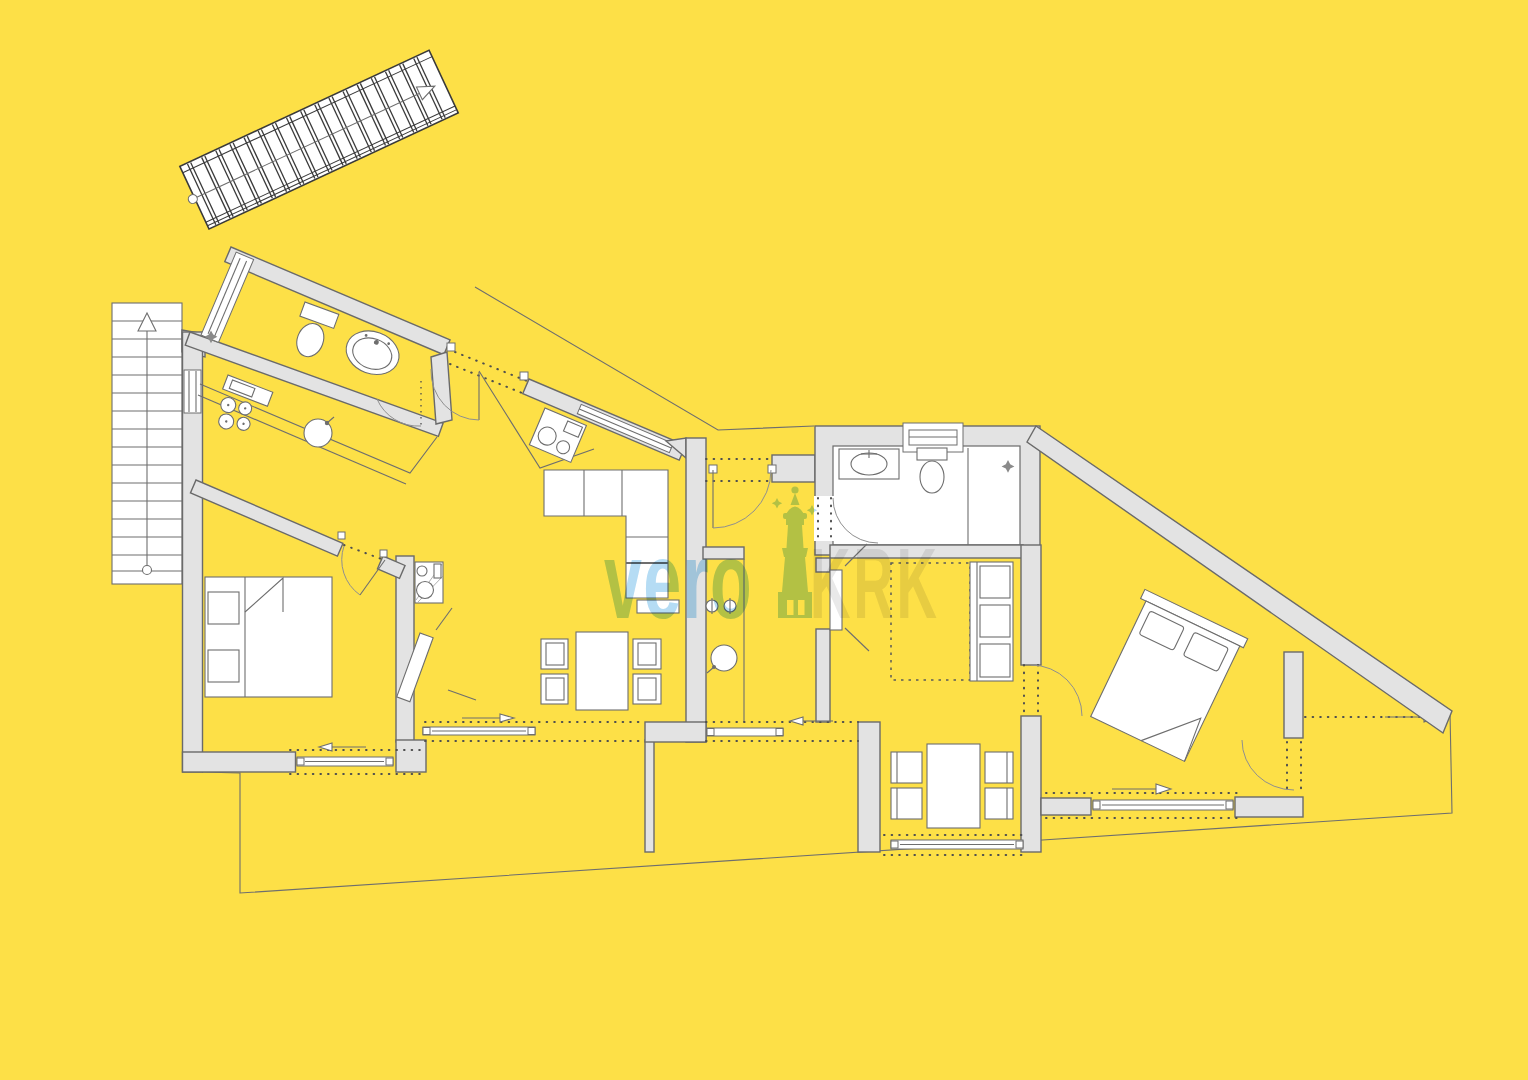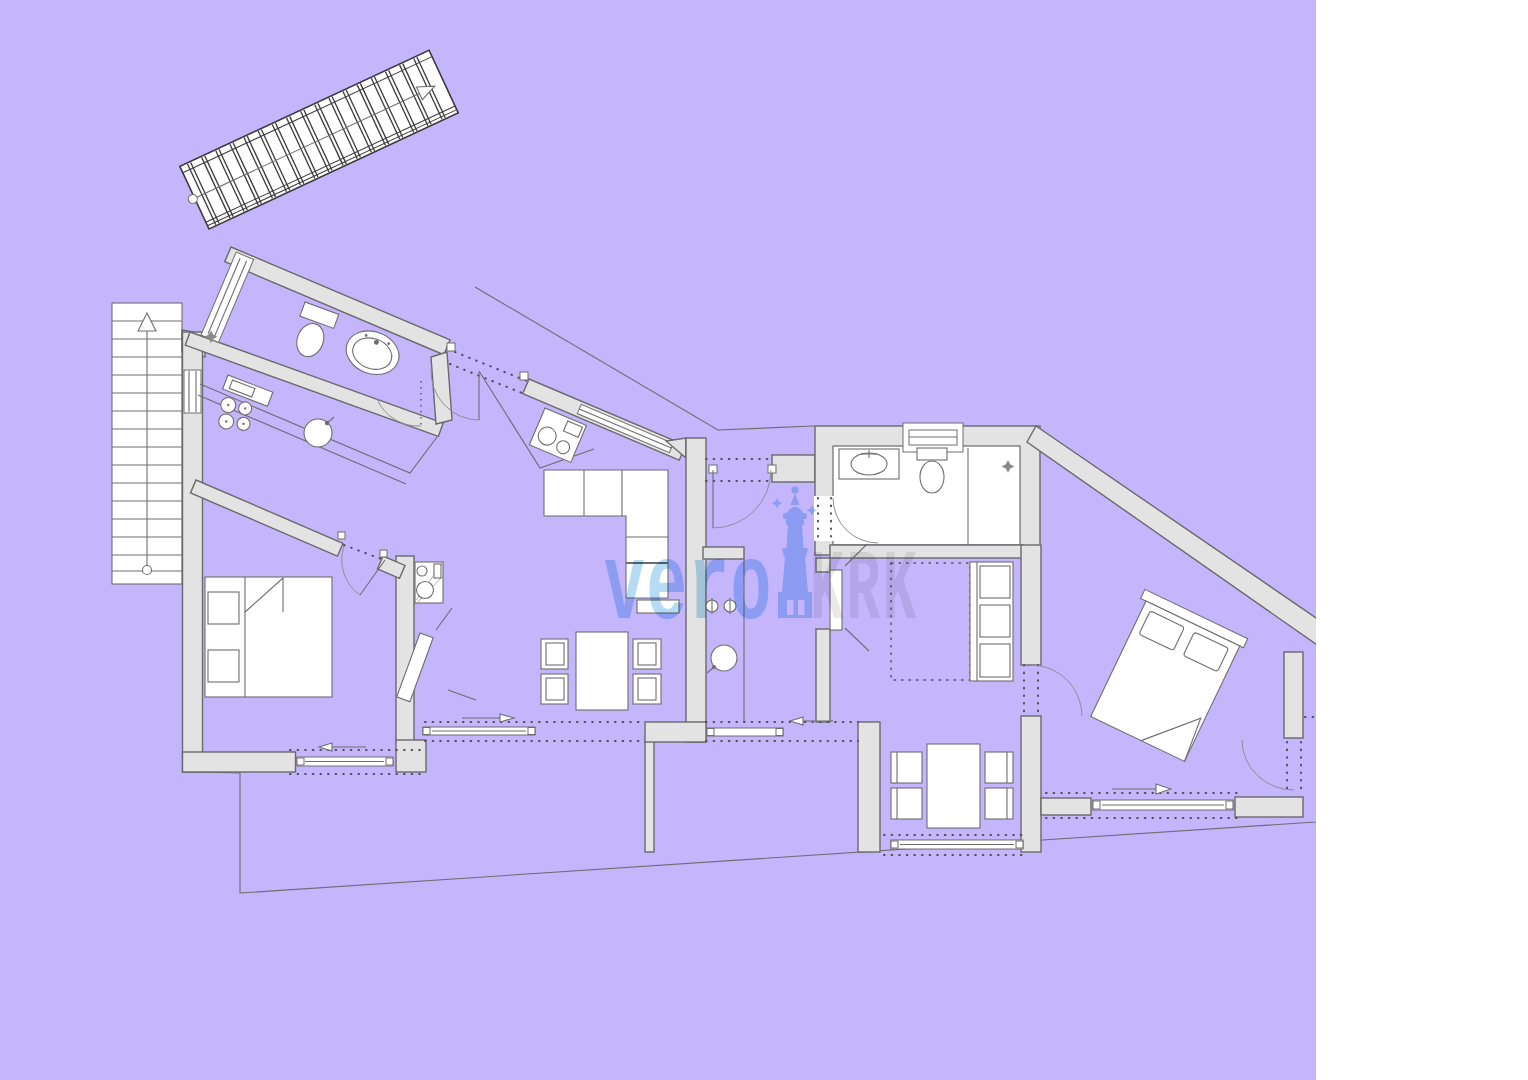--- a/index.html
+++ b/index.html
@@ -1,17 +1,17 @@
 <!DOCTYPE html>
 <html style="--wall-fill: #e3e3e3; --wall-stroke: #6a6a6a; --line: #6e6e6e; --dots: #4f4f4f; --door-arc: #8f8f8f; --background: #ffffff;"><head>
 <meta charset="utf-8">
 <style>
   html,body{margin:0;padding:0;background:#fff;}
-  .stage{position:relative;width:1316px;height:1080px;background:#c4b5fd;overflow:hidden;
-         font-family:Liberation Mono, monospace;}
+  .stage{position:relative;width:1528px;height:1080px;background:#fde047;overflow:hidden;
+         font-family:Liberation Sans, sans-serif;}
   svg{position:absolute;left:0;top:0;}
   .wall{fill:var(--wall-fill,#e3e3e3);stroke:var(--wall-stroke,#6a6a6a);stroke-width:1.4;stroke-linejoin:miter;}
   .thin{fill:none;stroke:var(--line,#6e6e6e);stroke-width:1.1;}
   .furn{fill:#ffffff;stroke:var(--line,#6e6e6e);stroke-width:1.1;}
   .rail{fill:#ffffff;stroke:var(--line,#6e6e6e);stroke-width:1;}
   .dots{fill:none;stroke:var(--dots,#4f4f4f);stroke-width:2;stroke-dasharray:.6 7;stroke-linecap:round;}
   .leaf{fill:none;stroke:var(--dots,#4f4f4f);stroke-width:1.3;stroke-dasharray:1.5 4.5;}
   .door{fill:none;stroke:var(--door-arc,#8f8f8f);stroke-width:1;}
   .dash{fill:none;stroke:#5a5a5a;stroke-width:1.5;stroke-dasharray:2.5 5;}
   .hatch{stroke:#9a9a9a;stroke-width:.8;}

